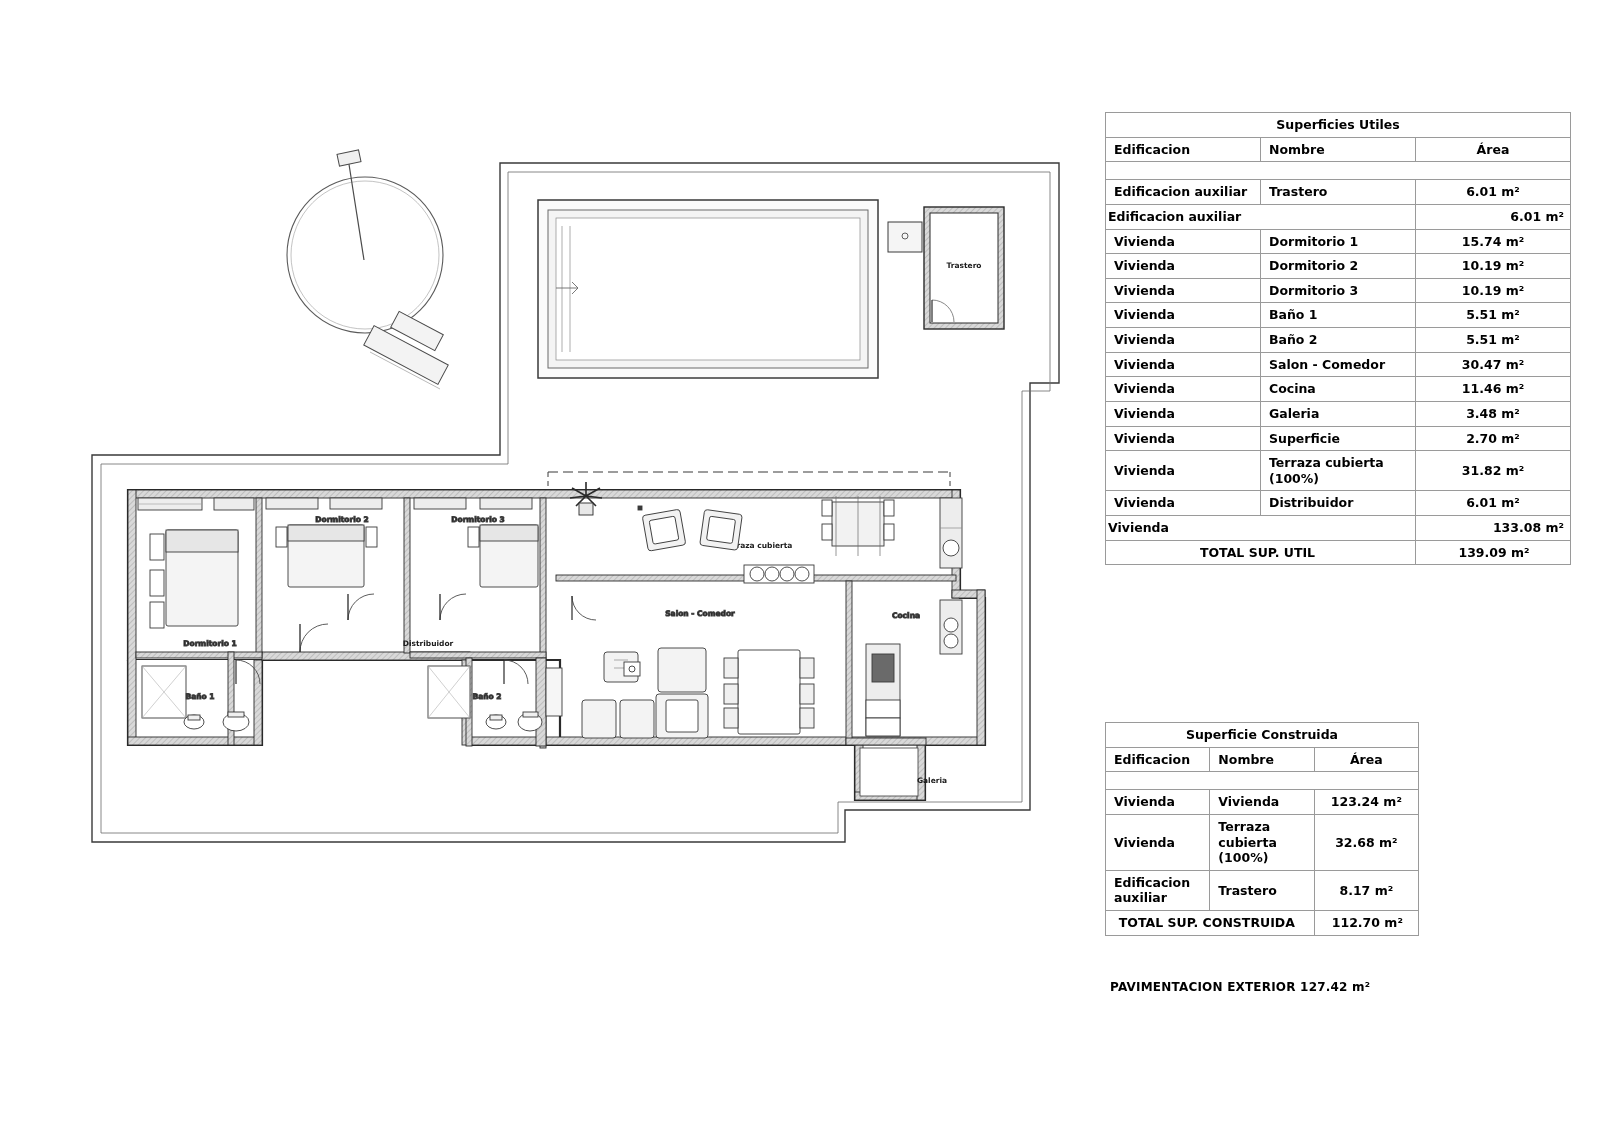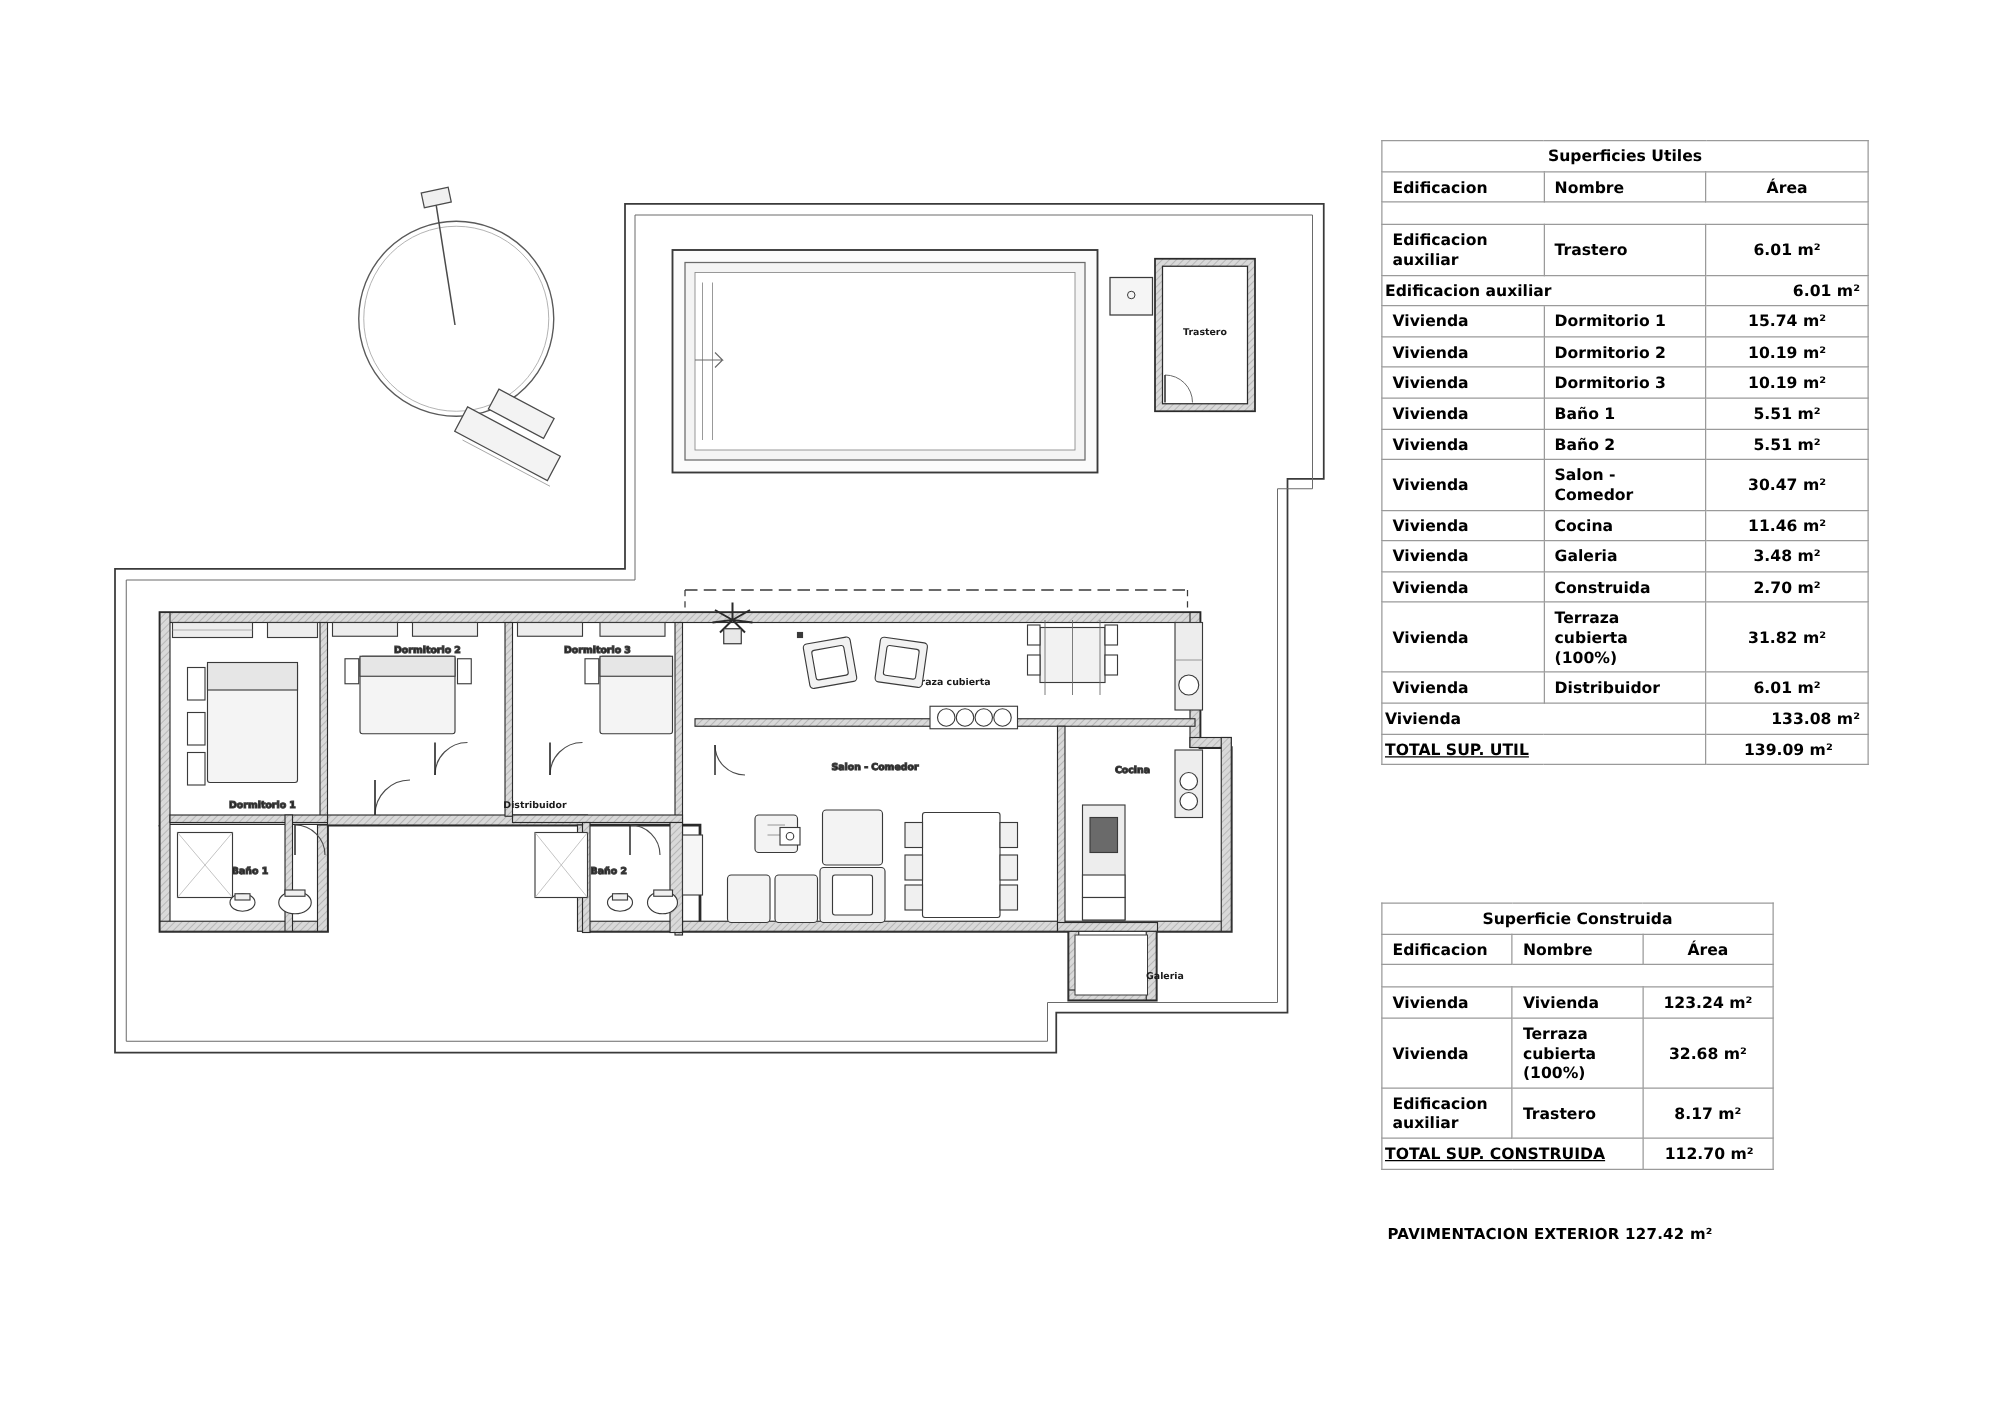--- a/index.html
+++ b/index.html
@@ -71,32 +71,32 @@
   }
   .col-edif { width: 95px; margin-top: 28px; }
   .col-nombre { width: 200px; }
   .col-area { width: 90px; text-align: center; }
   .total-row td {
     border: none;
     font-size: 14.5px;
     padding-top: 7px;
     padding-bottom: 2px;
   }
-  .total-row td.total-label { text-align: left; padding-left: 2px; text-decoration: underline; }
+  .total-row td.total-label { text-align: center; padding-left: 2px; }
   .total-row td.total-value { text-align: center; padding-right: 6px; }
   .subtotal-row td {
     border: none;
     font-size: 14px;
     padding-top: 6px;
     padding-bottom: 3px;
   }
   .subtotal-row td.sub-label { text-align: left; padding-left: 2px; }
   .subtotal-row td.sub-value { text-align: right; padding-right: 6px; }
 
-  #table-utiles { left: 1105px; top: 112px; width: 390px; }
+  #table-utiles { left: 1105px; top: 112px; width: 466px; }
   #table-construida { left: 1105px; top: 722px; width: 314px; }
 
   #pavimentacion {
     position: absolute;
     left: 1110px;
     top: 980px;
     font-size: 12px;
     font-weight: bold;
     letter-spacing: 0.2px;
     font-family: "DejaVu Sans", sans-serif;
@@ -417,21 +417,21 @@
         <td class="col-nombre">Cocina</td>
         <td class="col-area">11.46 m²</td>
       </tr>
       <tr>
         <td class="col-edif">Vivienda</td>
         <td class="col-nombre">Galeria</td>
         <td class="col-area">3.48 m²</td>
       </tr>
       <tr>
         <td class="col-edif">Vivienda</td>
-        <td class="col-nombre">Construida</td>
+        <td class="col-nombre">Superficie</td>
         <td class="col-area">2.70 m²</td>
       </tr>
       <tr>
         <td class="col-edif">Vivienda</td>
         <td class="col-nombre">Terraza cubierta (100%)</td>
         <td class="col-area">31.82 m²</td>
       </tr>
       <tr>
         <td class="col-edif">Vivienda</td>
         <td class="col-nombre">Distribuidor</td>

